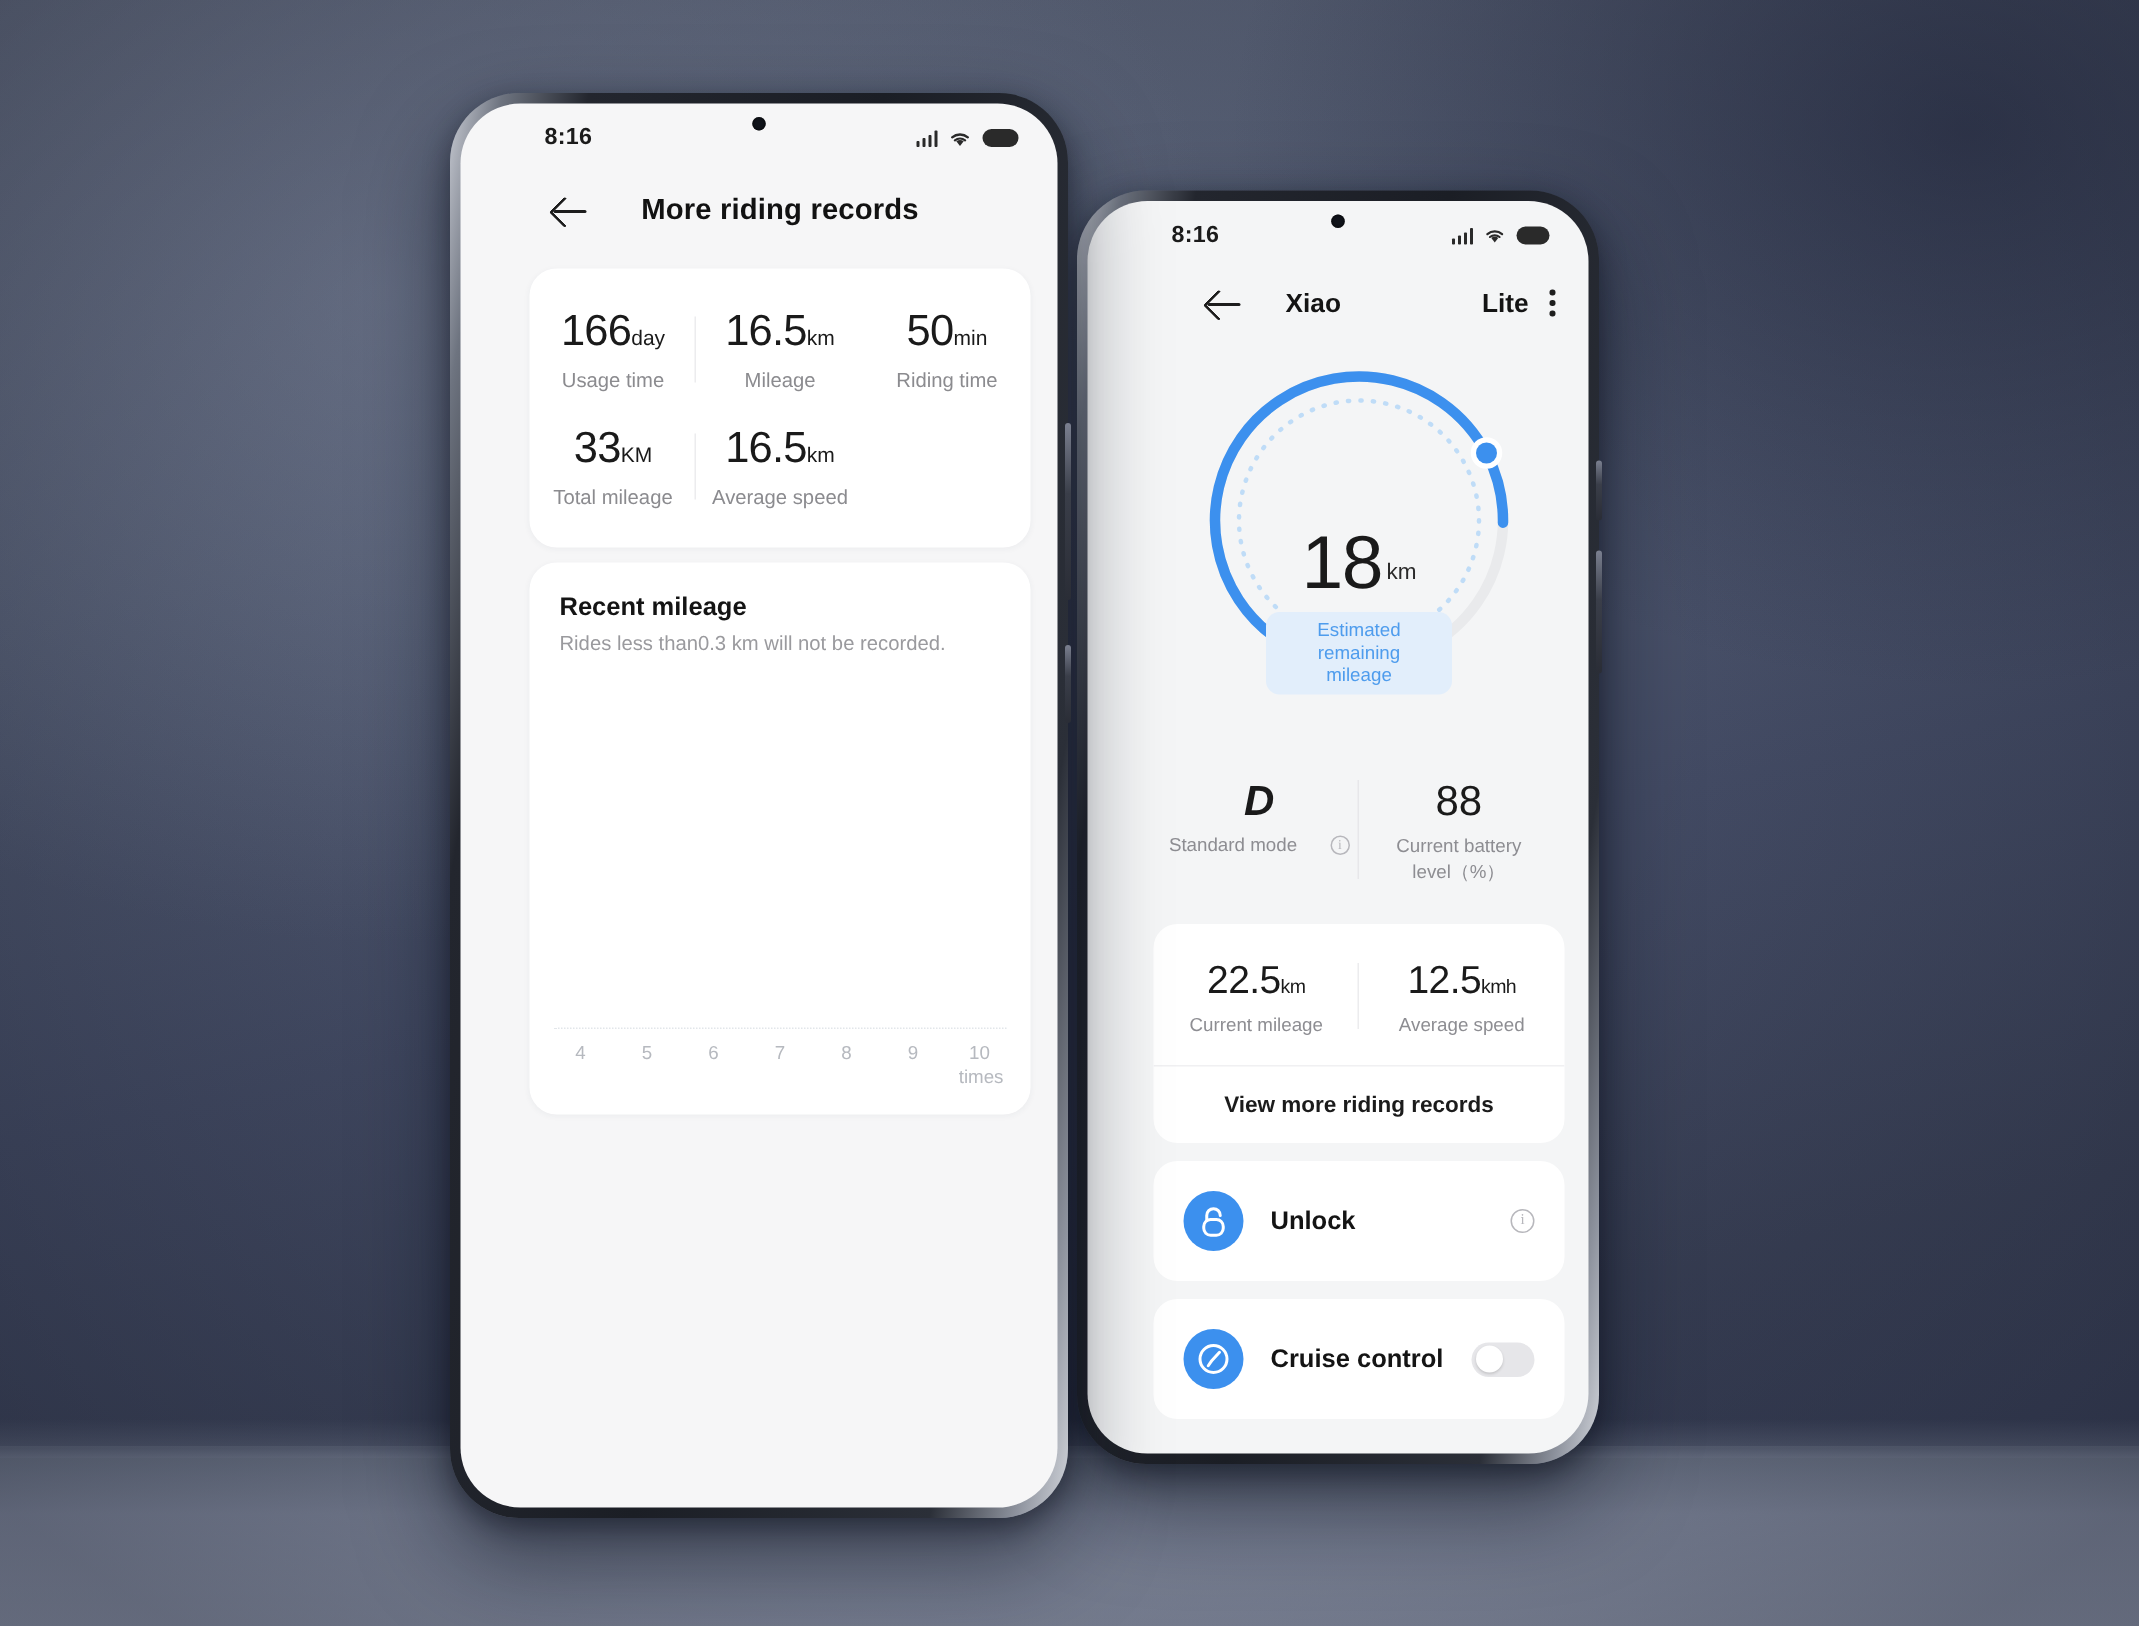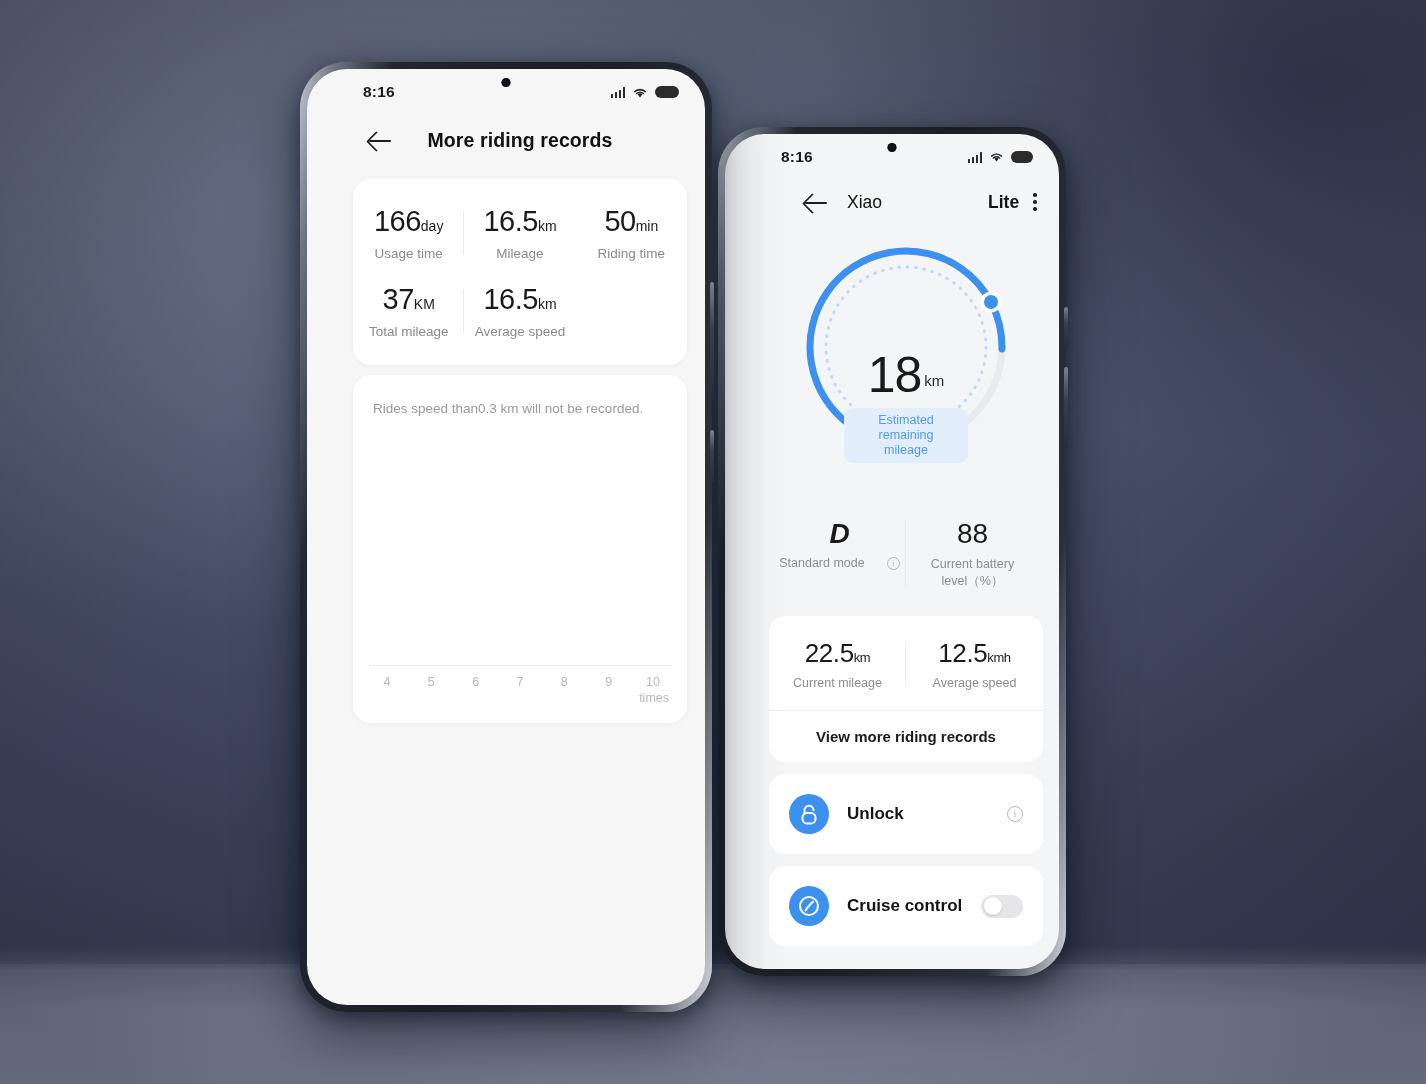--- a/index.html
+++ b/index.html
@@ -151,22 +151,22 @@
     padding-right: 2px; margin-top: 2px;
   }
 
   
   #rp-screen { background: #f4f5f6; }
   .rp-appbar {
     height: 56px; display: flex; align-items: center; padding: 0 18px;
     position: relative;
   }
   .rp-title {
-    font-size: 17.5px; font-weight: 400; color: #141414;
-    margin-left: 12px;
+    font-size: 17.5px; font-weight: 700; color: #141414;
+    margin-left: 22px;
   }
   .rp-title2 {
     position: absolute; left: 235px; font-size: 17.5px;
     font-weight: 700; color: #141414;
   }
   .kebab {
     position: absolute; right: 22px; display: flex; flex-direction: column;
     gap: 3.5px; align-items: center;
   }
   .kebab i { width: 3.6px; height: 3.6px; border-radius: 50%; background: #1e1e1e; display: block; }
@@ -396,35 +396,36 @@
             <div class="stat-val"><span>16.5</span><span class="u">km</span></div>
             <div class="stat-lab">Mileage</div>
           </div>
           <div class="stat-cell">
             <div class="stat-val"><span>50</span><span class="u">min</span></div>
             <div class="stat-lab">Riding time</div>
           </div>
         </div>
         <div class="stat-row row2">
           <div class="stat-cell">
-            <div class="stat-val"><span>37</span><span class="u caps">KM</span></div>
+            <div class="stat-val"><span>33</span><span class="u caps">KM</span></div>
             <div class="stat-lab">Total mileage</div>
             <div class="vdiv"></div>
           </div>
           <div class="stat-cell">
             <div class="stat-val"><span>16.5</span><span class="u">km</span></div>
             <div class="stat-lab">Average speed</div>
           </div>
           <div class="stat-cell"></div>
         </div>
       </div>
 
       <div class="card" style="margin:10px 18px 0 18px; padding:20px 0 18px 0;">
         <div id="recent-sec" style="margin:0; padding:0 20px;">
-          <div class="sec-sub">Rides speed than0.3 km will not be recorded.</div>
+          <div class="sec-title">Recent mileage</div>
+          <div class="sec-sub">Rides less than0.3 km will not be recorded.</div>
         </div>
         <div id="chart-wrap" style="margin:0;">
           <div id="chart">
               <div class="bar-col">
                 <div class="bar" style="height: 47.4138%;"></div>
               </div>
               <div class="bar-col">
                 <div class="bar" style="height: 68.9655%;"></div>
               </div>
               <div class="bar-col">

